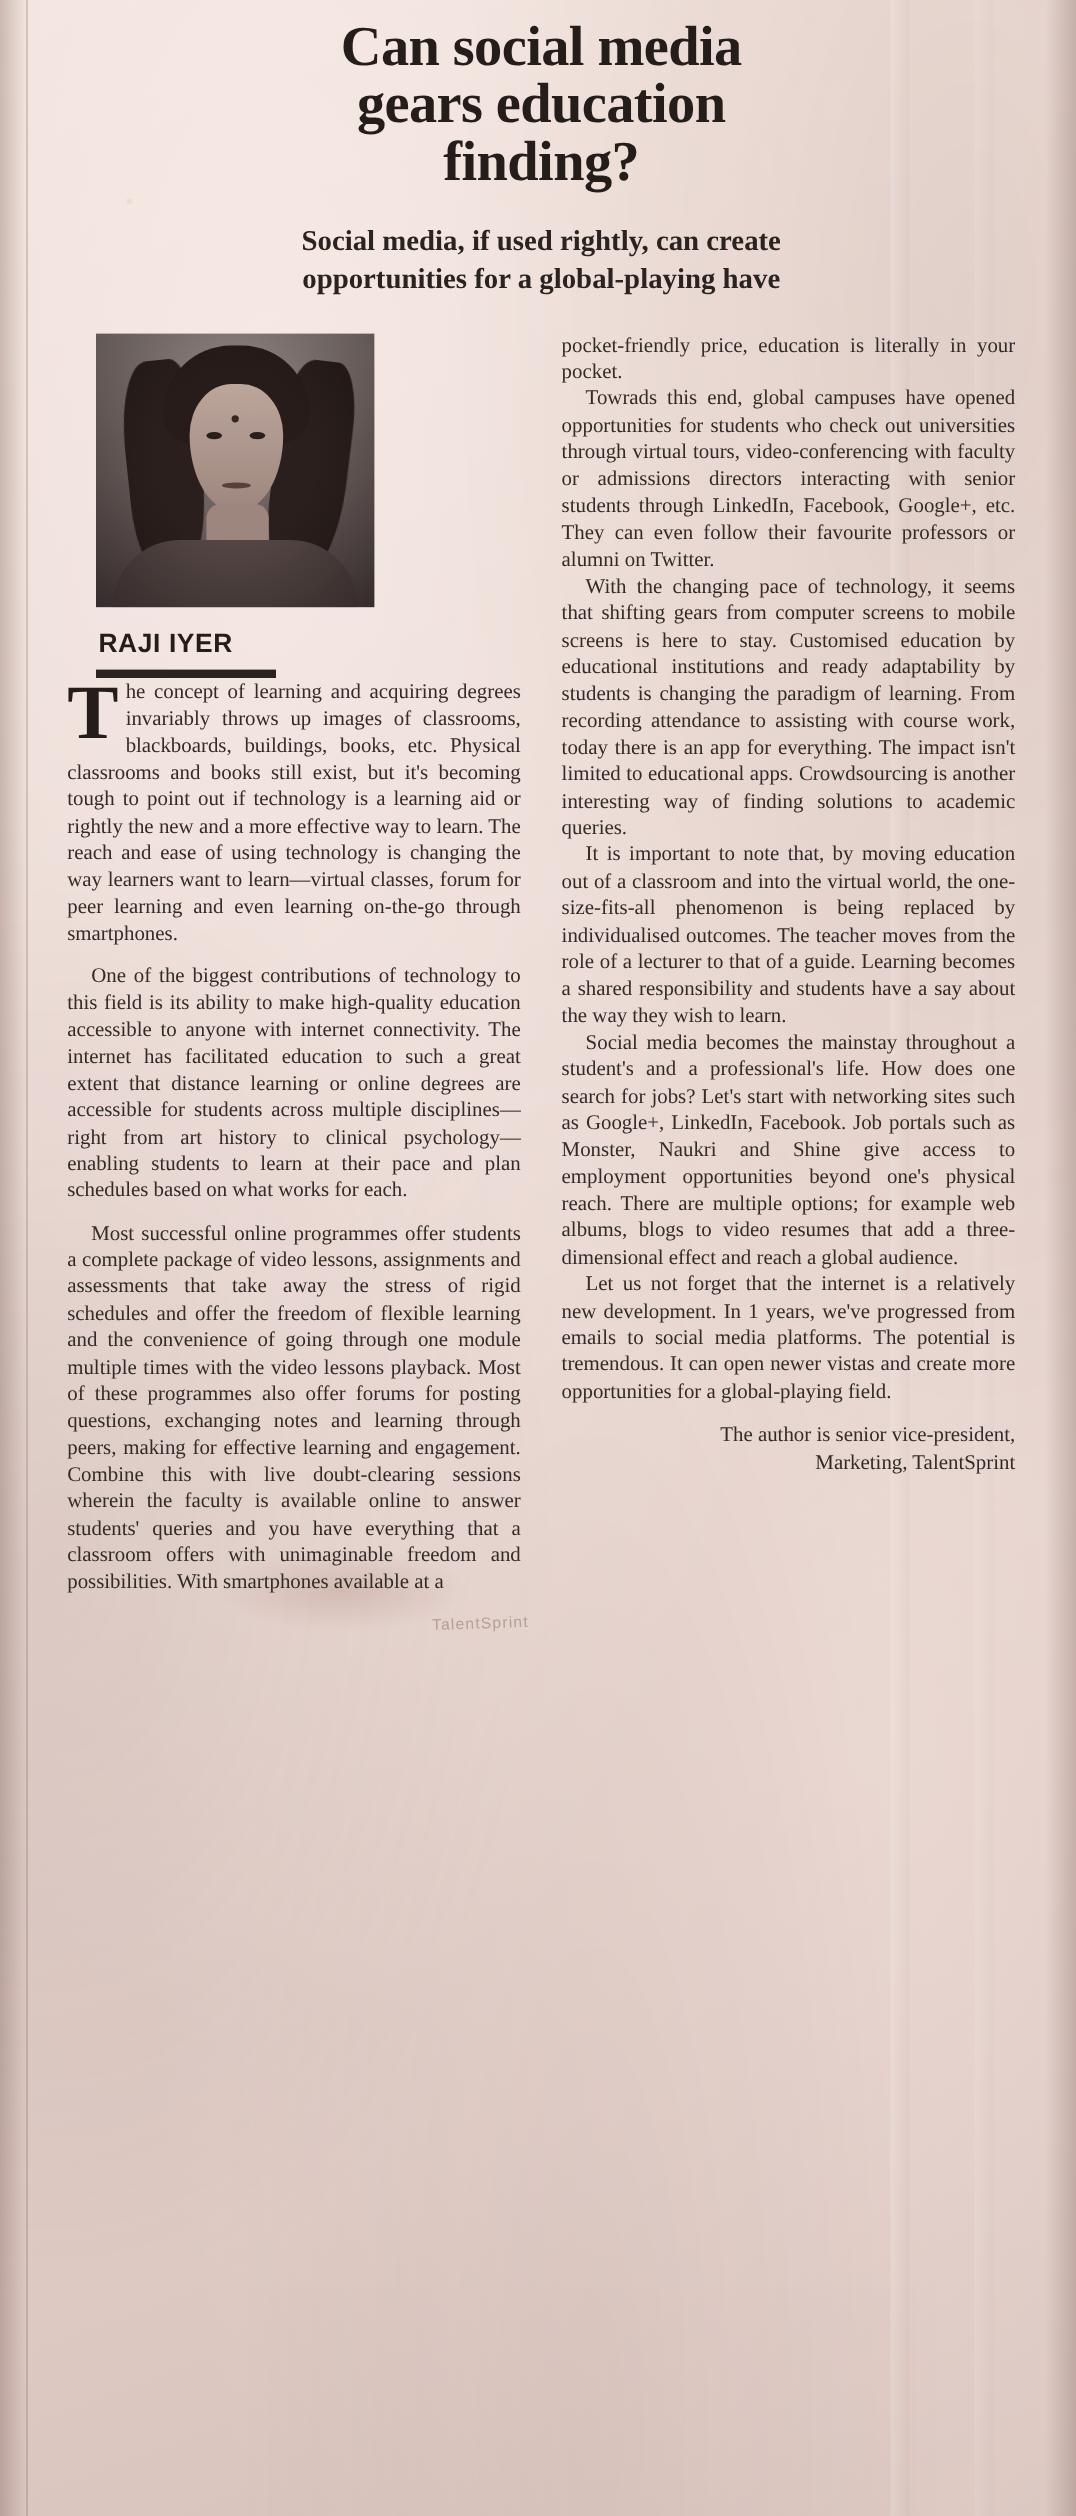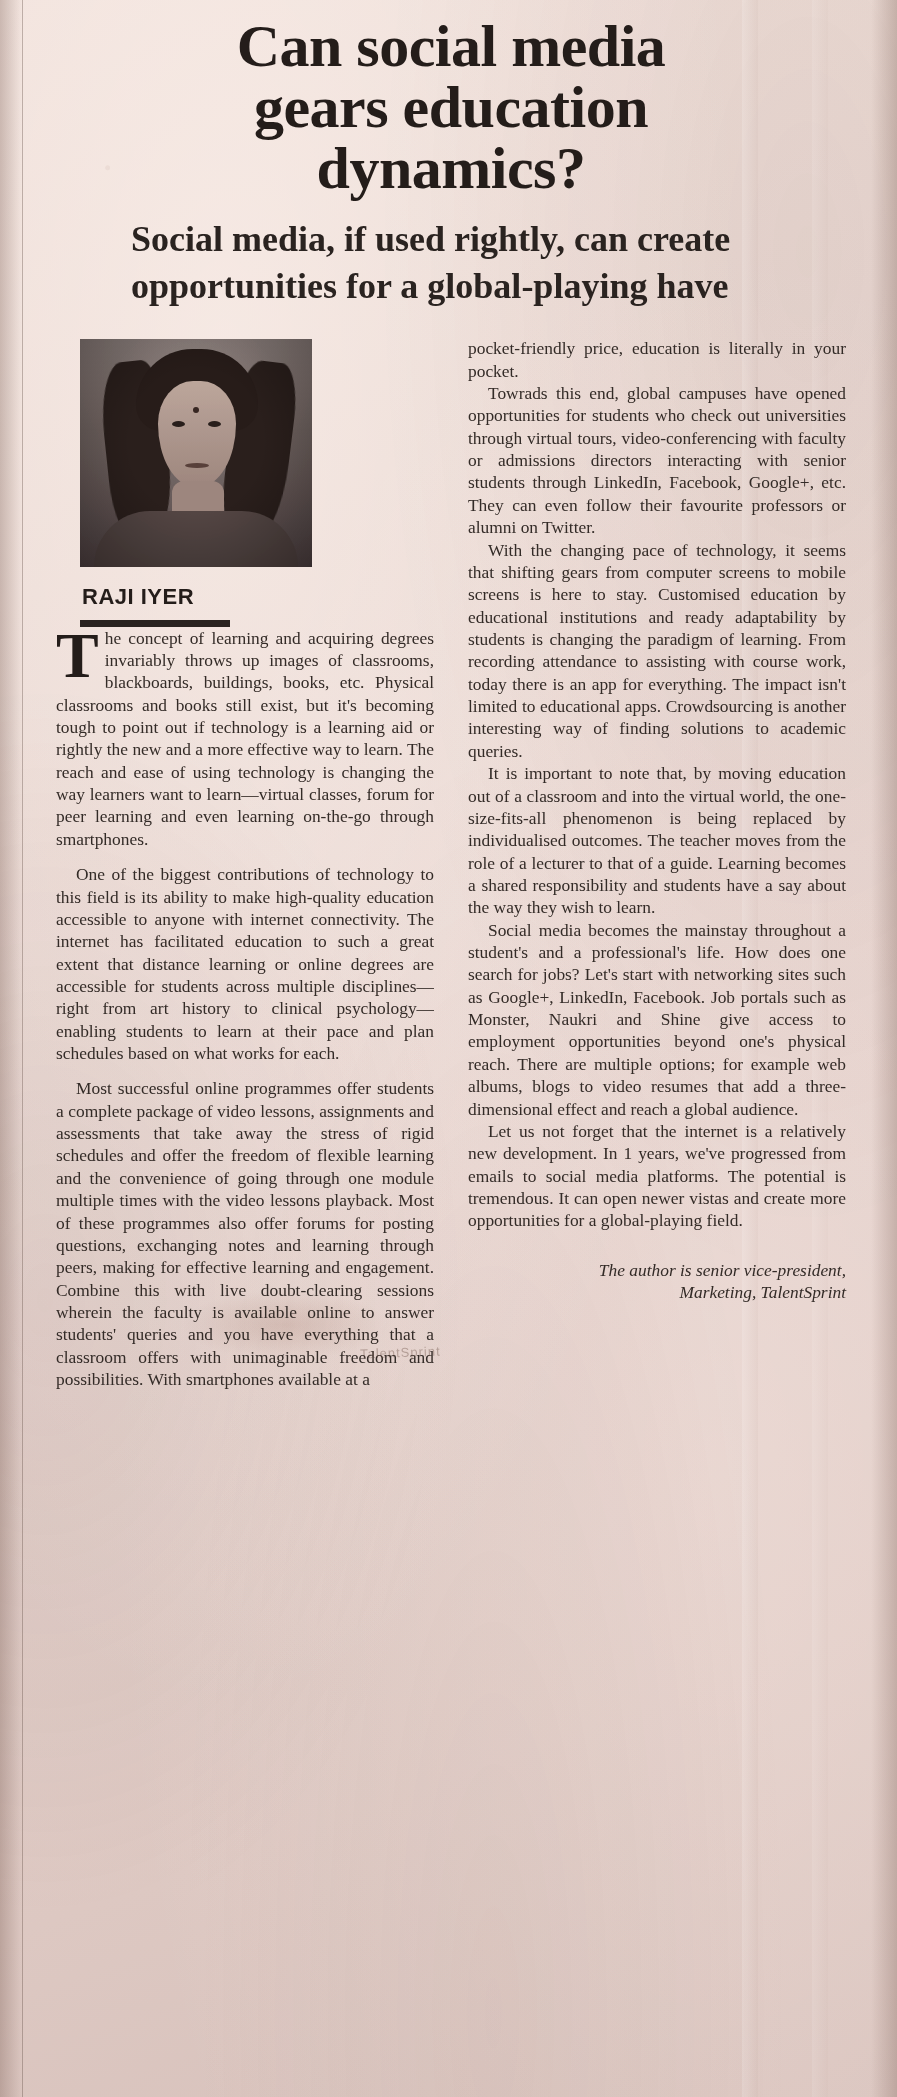--- a/index.html
+++ b/index.html
@@ -67,34 +67,35 @@
     position: absolute;
     left: 56px;
     top: 0;
     width: 790px;
     height: 100%;
   }
   .headline {
     margin: 16px 0 0 0;
     font-family: "Liberation Serif", serif;
     font-weight: bold;
-    font-size: 60px;
+    font-size: 47px;
     line-height: 1.02;
     text-align: center;
     letter-spacing: -0.5px;
     color: #241d1a;
     padding: 0 24px;
   }
   .headline div { display: block; }
   .subhead {
-    margin: 16px auto 0 auto;
+    margin: 26px auto 0 auto;
     width: 640px;
     font-family: "Liberation Serif", serif;
-    font-size: 36px;
+    font-size: 24px;
     line-height: 1.33;
+    text-align: center;
     color: #2a2320;
     font-weight: 600;
   }
   .body-area {
     position: relative;
     margin-top: 26px;
     display: flex;
     gap: 34px;
   }
   .col {
@@ -202,23 +203,22 @@
   .dropcap {
     float: left;
     font-family: "Liberation Serif", serif;
     font-size: 64px;
     line-height: 50px;
     font-weight: bold;
     padding: 4px 6px 0 0;
     color: #241d1a;
   }
   .signoff {
-    margin-top: 27px;
+    margin-top: 14px;
     text-align: right;
-    font-style: italic;
     font-size: 17.4px;
     line-height: 1.3;
     color: #332b27;
   }
   .left-col-inner p + p { margin-top: 13px; }
   .watermark {
     position: absolute;
     left: 360px;
     top: 1345px;
     font-size: 13px;
@@ -246,21 +246,21 @@
   <div class="rule-left"></div>
   <div class="fold fold-a"></div>
   <div class="fold fold-b"></div>
   <div class="stain"></div>
 
   <div class="content">
 
     <h1 class="headline">
       <div>Can social media</div>
       <div>gears education</div>
-      <div>dynamics?</div>
+      <div>finding?</div>
     </h1>
 
     <div class="subhead">
       <div>Social media, if used rightly, can create</div>
       <div>opportunities for a global-playing have</div>
     </div>
 
     <div class="body-area">
 
       <div class="col">

